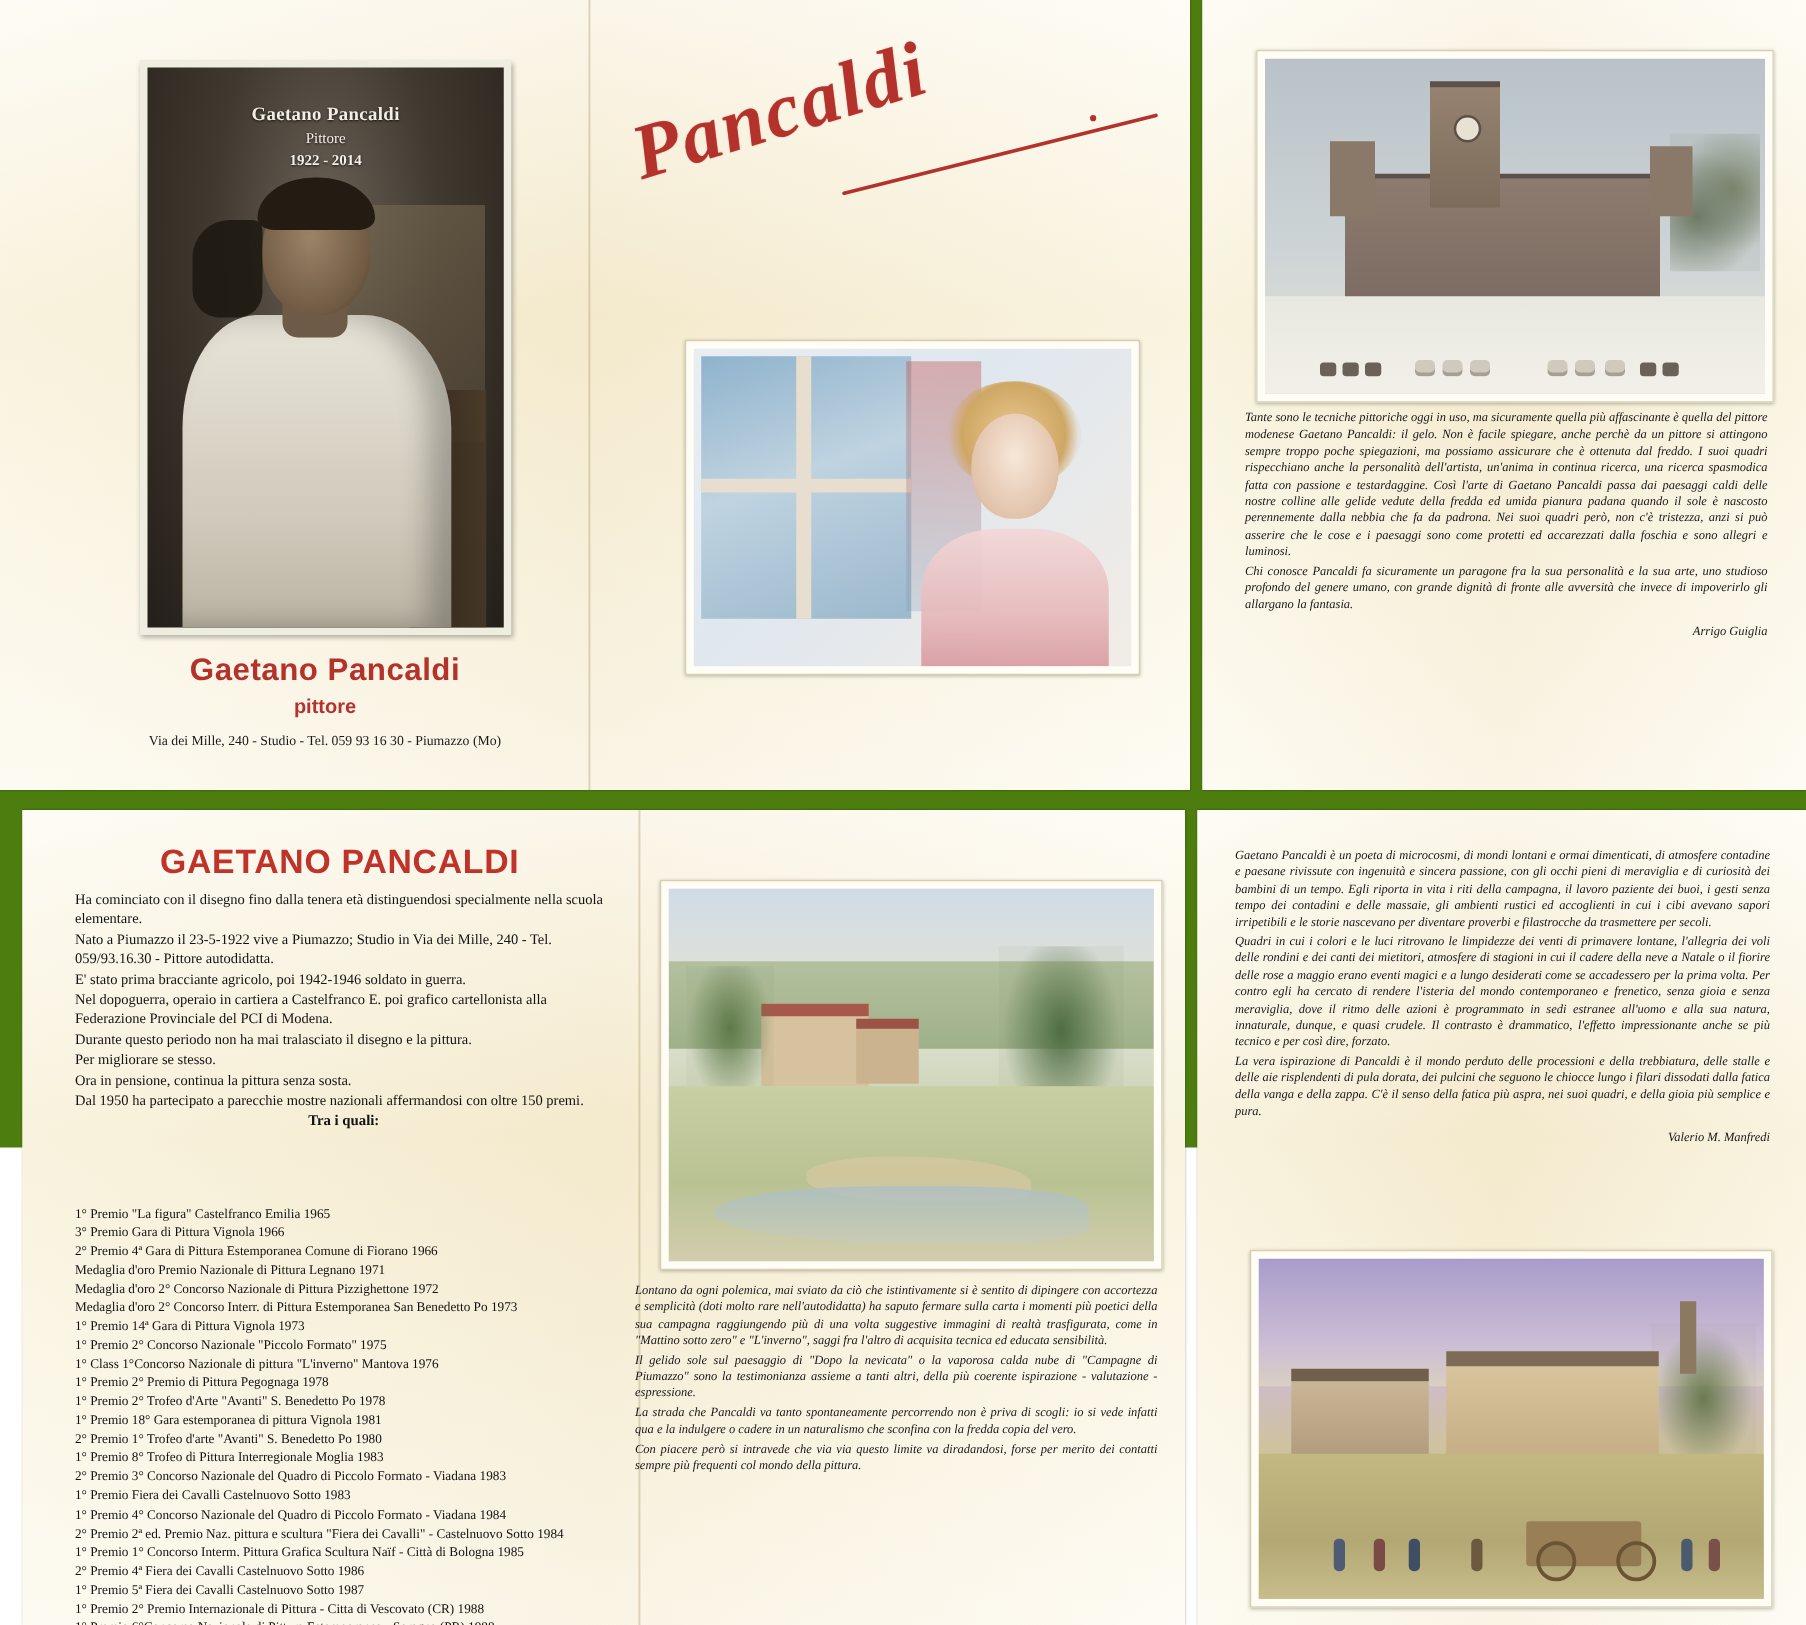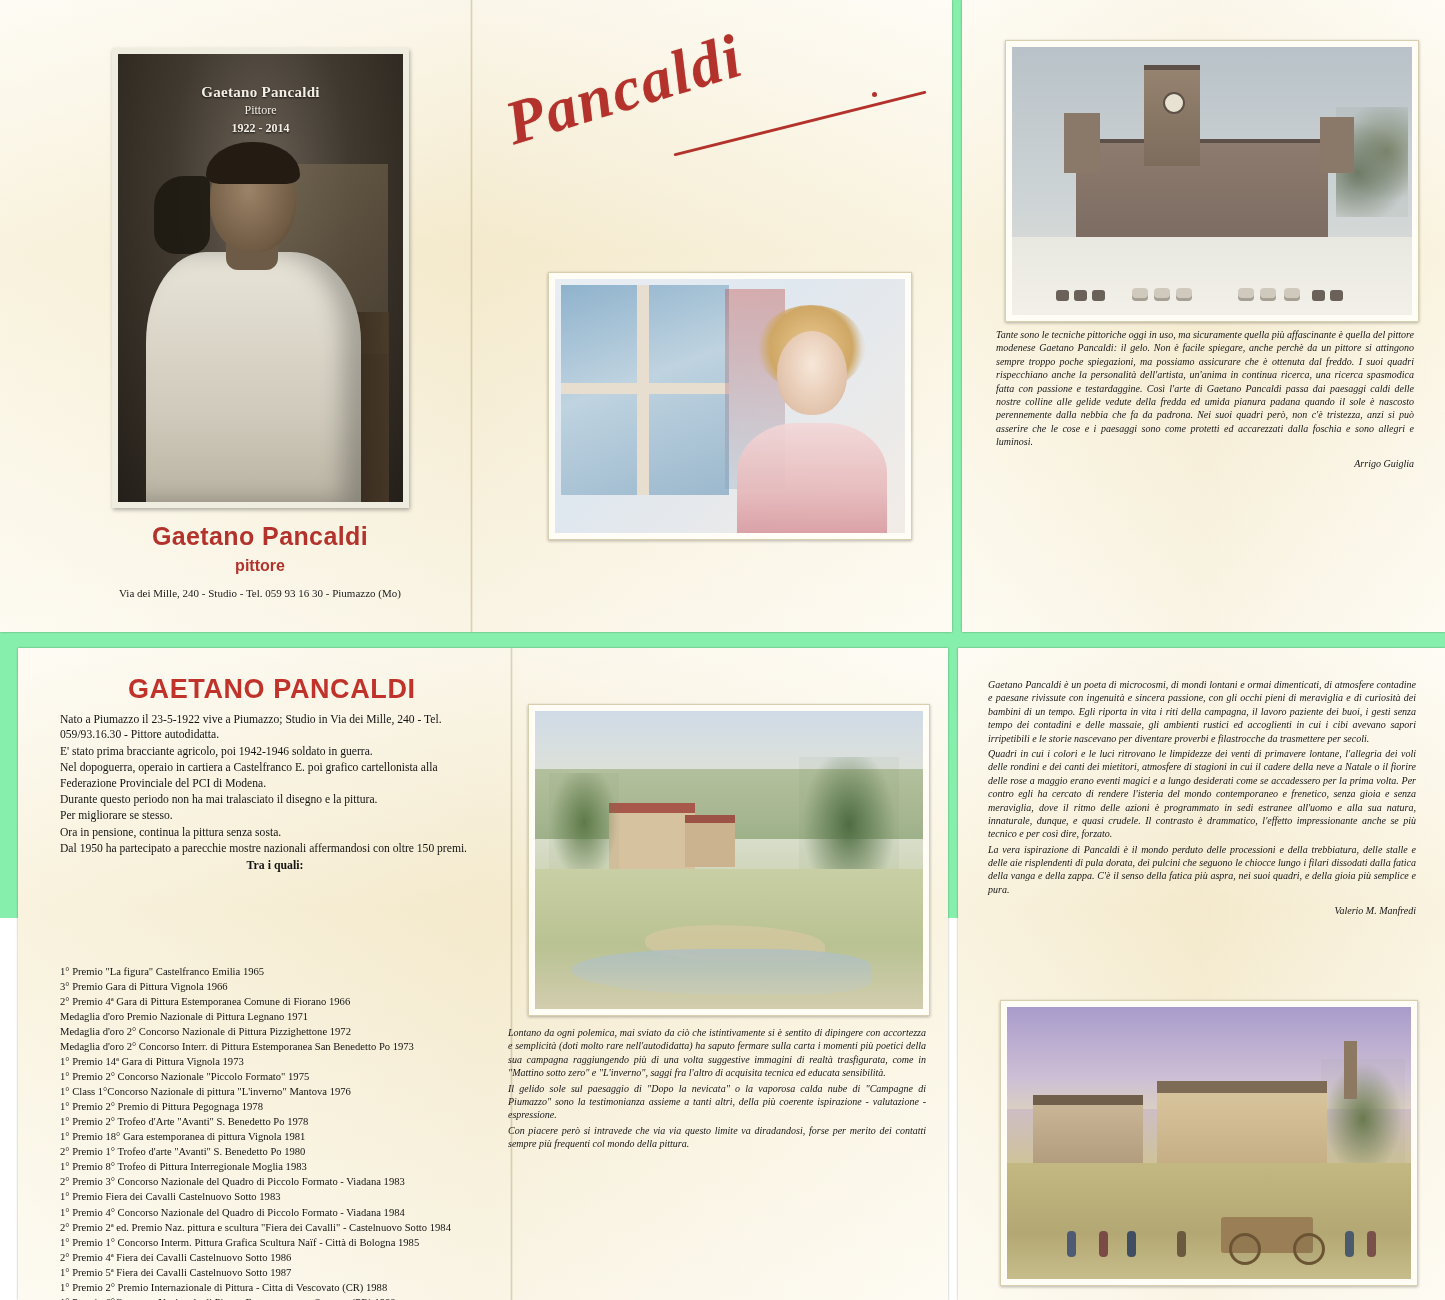--- a/index.html
+++ b/index.html
@@ -10,21 +10,21 @@
   body {
     width: 1445px;
     height: 1300px;
     font-family: "Liberation Serif", serif;
     overflow: hidden;
   }
   .page {
     position: relative;
     width: 1445px;
     height: 918px;
-    background: #86efac;
+    background: #4d7c0f;
   }
 
   
   .panel {
     position: absolute;
     background: #f6efd8;
     box-shadow: 0 0 2px rgba(0,0,0,0.35);
     overflow: hidden;
   }
   .paper-tex {
@@ -461,30 +461,32 @@
           <div class="c-dark" style="left:62px;"></div>
           <div class="c-dark" style="left:80px;"></div>
           <div class="c-dark" style="left:300px;"></div>
           <div class="c-dark" style="left:318px;"></div>
         </div>
       </div>
     </div>
 
     <div class="txt-block" style="left:34px; top:328px; width:418px;">
       <p>Tante sono le tecniche pittoriche oggi in uso, ma sicuramente quella più affascinante è quella del pittore modenese Gaetano Pancaldi: il gelo. Non è facile spiegare, anche perchè da un pittore si attingono sempre troppo poche spiegazioni, ma possiamo assicurare che è ottenuta dal freddo. I suoi quadri rispecchiano anche la personalità dell'artista, un'anima in continua ricerca, una ricerca spasmodica fatta con passione e testardaggine. Così l'arte di Gaetano Pancaldi passa dai paesaggi caldi delle nostre colline alle gelide vedute della fredda ed umida pianura padana quando il sole è nascosto perennemente dalla nebbia che fa da padrona. Nei suoi quadri però, non c'è tristezza, anzi si può asserire che le cose e i paesaggi sono come protetti ed accarezzati dalla foschia e sono allegri e luminosi.</p>
+      <p>Chi conosce Pancaldi fa sicuramente un paragone fra la sua personalità e la sua arte, uno studioso profondo del genere umano, con grande dignità di fronte alle avversità che invece di impoverirlo gli allargano la fantasia.</p>
       <span class="sign-right">Arrigo Guiglia</span>
     </div>
   </div>
 
   <div class="panel paper-tex" id="panel-cv">
     <div class="fold" style="left:492px;"></div>
 
     <div class="cv-title">GAETANO PANCALDI</div>
 
     <div id="cv-body">
+      <p>Ha cominciato con il disegno fino dalla tenera età distinguendosi specialmente nella scuola elementare.</p>
       <p>Nato a Piumazzo il 23-5-1922 vive a Piumazzo; Studio in Via dei Mille, 240 - Tel. 059/93.16.30 - Pittore autodidatta.</p>
       <p>E' stato prima bracciante agricolo, poi 1942-1946 soldato in guerra.</p>
       <p>Nel dopoguerra, operaio in cartiera a Castelfranco E. poi grafico cartellonista alla Federazione Provinciale del PCI di Modena.</p>
       <p>Durante questo periodo non ha mai tralasciato il disegno e la pittura.</p>
       <p>Per migliorare se stesso.</p>
       <p>Ora in pensione, continua la pittura senza sosta.</p>
       <p>Dal 1950 ha partecipato a parecchie mostre nazionali affermandosi con oltre 150 premi.</p>
       <p class="cv-sub">Tra i quali:</p>
     </div>
 
@@ -525,20 +527,21 @@
         <div class="ls-tree2"></div>
         <div class="ls-field"></div>
         <div class="ls-path"></div>
         <div class="ls-river"></div>
       </div>
     </div>
 
     <div class="txt-block" style="left:490px; top:378px; width:418px;">
       <p>Lontano da ogni polemica, mai sviato da ciò che istintivamente si è sentito di dipingere con accortezza e semplicità (doti molto rare nell'autodidatta) ha saputo fermare sulla carta i momenti più poetici della sua campagna raggiungendo più di una volta suggestive immagini di realtà trasfigurata, come in "Mattino sotto zero" e "L'inverno", saggi fra l'altro di acquisita tecnica ed educata sensibilità.</p>
       <p>Il gelido sole sul paesaggio di "Dopo la nevicata" o la vaporosa calda nube di "Campagne di Piumazzo" sono la testimonianza assieme a tanti altri, della più coerente ispirazione - valutazione - espressione.</p>
+      <p>La strada che Pancaldi va tanto spontaneamente percorrendo non è priva di scogli: io si vede infatti qua e la indulgere o cadere in un naturalismo che sconfina con la fredda copia del vero.</p>
       <p>Con piacere però si intravede che via via questo limite va diradandosi, forse per merito dei contatti sempre più frequenti col mondo della pittura.</p>
 
     </div>
   </div>
 
   <div class="panel paper-tex" id="panel-manfredi">
     <div class="txt-block" style="left:30px; top:30px; width:428px;">
       <p>Gaetano Pancaldi è un poeta di microcosmi, di mondi lontani e ormai dimenticati, di atmosfere contadine e paesane rivissute con ingenuità e sincera passione, con gli occhi pieni di meraviglia e di curiosità dei bambini di un tempo. Egli riporta in vita i riti della campagna, il lavoro paziente dei buoi, i gesti senza tempo dei contadini e delle massaie, gli ambienti rustici ed accoglienti in cui i cibi avevano sapori irripetibili e le storie nascevano per diventare proverbi e filastrocche da trasmettere per secoli.</p>
       <p>Quadri in cui i colori e le luci ritrovano le limpidezze dei venti di primavere lontane, l'allegria dei voli delle rondini e dei canti dei mietitori, atmosfere di stagioni in cui il cadere della neve a Natale o il fiorire delle rose a maggio erano eventi magici e a lungo desiderati come se accadessero per la prima volta. Per contro egli ha cercato di rendere l'isteria del mondo contemporaneo e frenetico, senza gioia e senza meraviglia, dove il ritmo delle azioni è programmato in sedi estranee all'uomo e alla sua natura, innaturale, dunque, e quasi crudele. Il contrasto è drammatico, l'effetto impressionante anche se più tecnico e per così dire, forzato.</p>
       <p>La vera ispirazione di Pancaldi è il mondo perduto delle processioni e della trebbiatura, delle stalle e delle aie risplendenti di pula dorata, dei pulcini che seguono le chiocce lungo i filari dissodati dalla fatica della vanga e della zappa. C'è il senso della fatica più aspra, nei suoi quadri, e della gioia più semplice e pura.</p>

